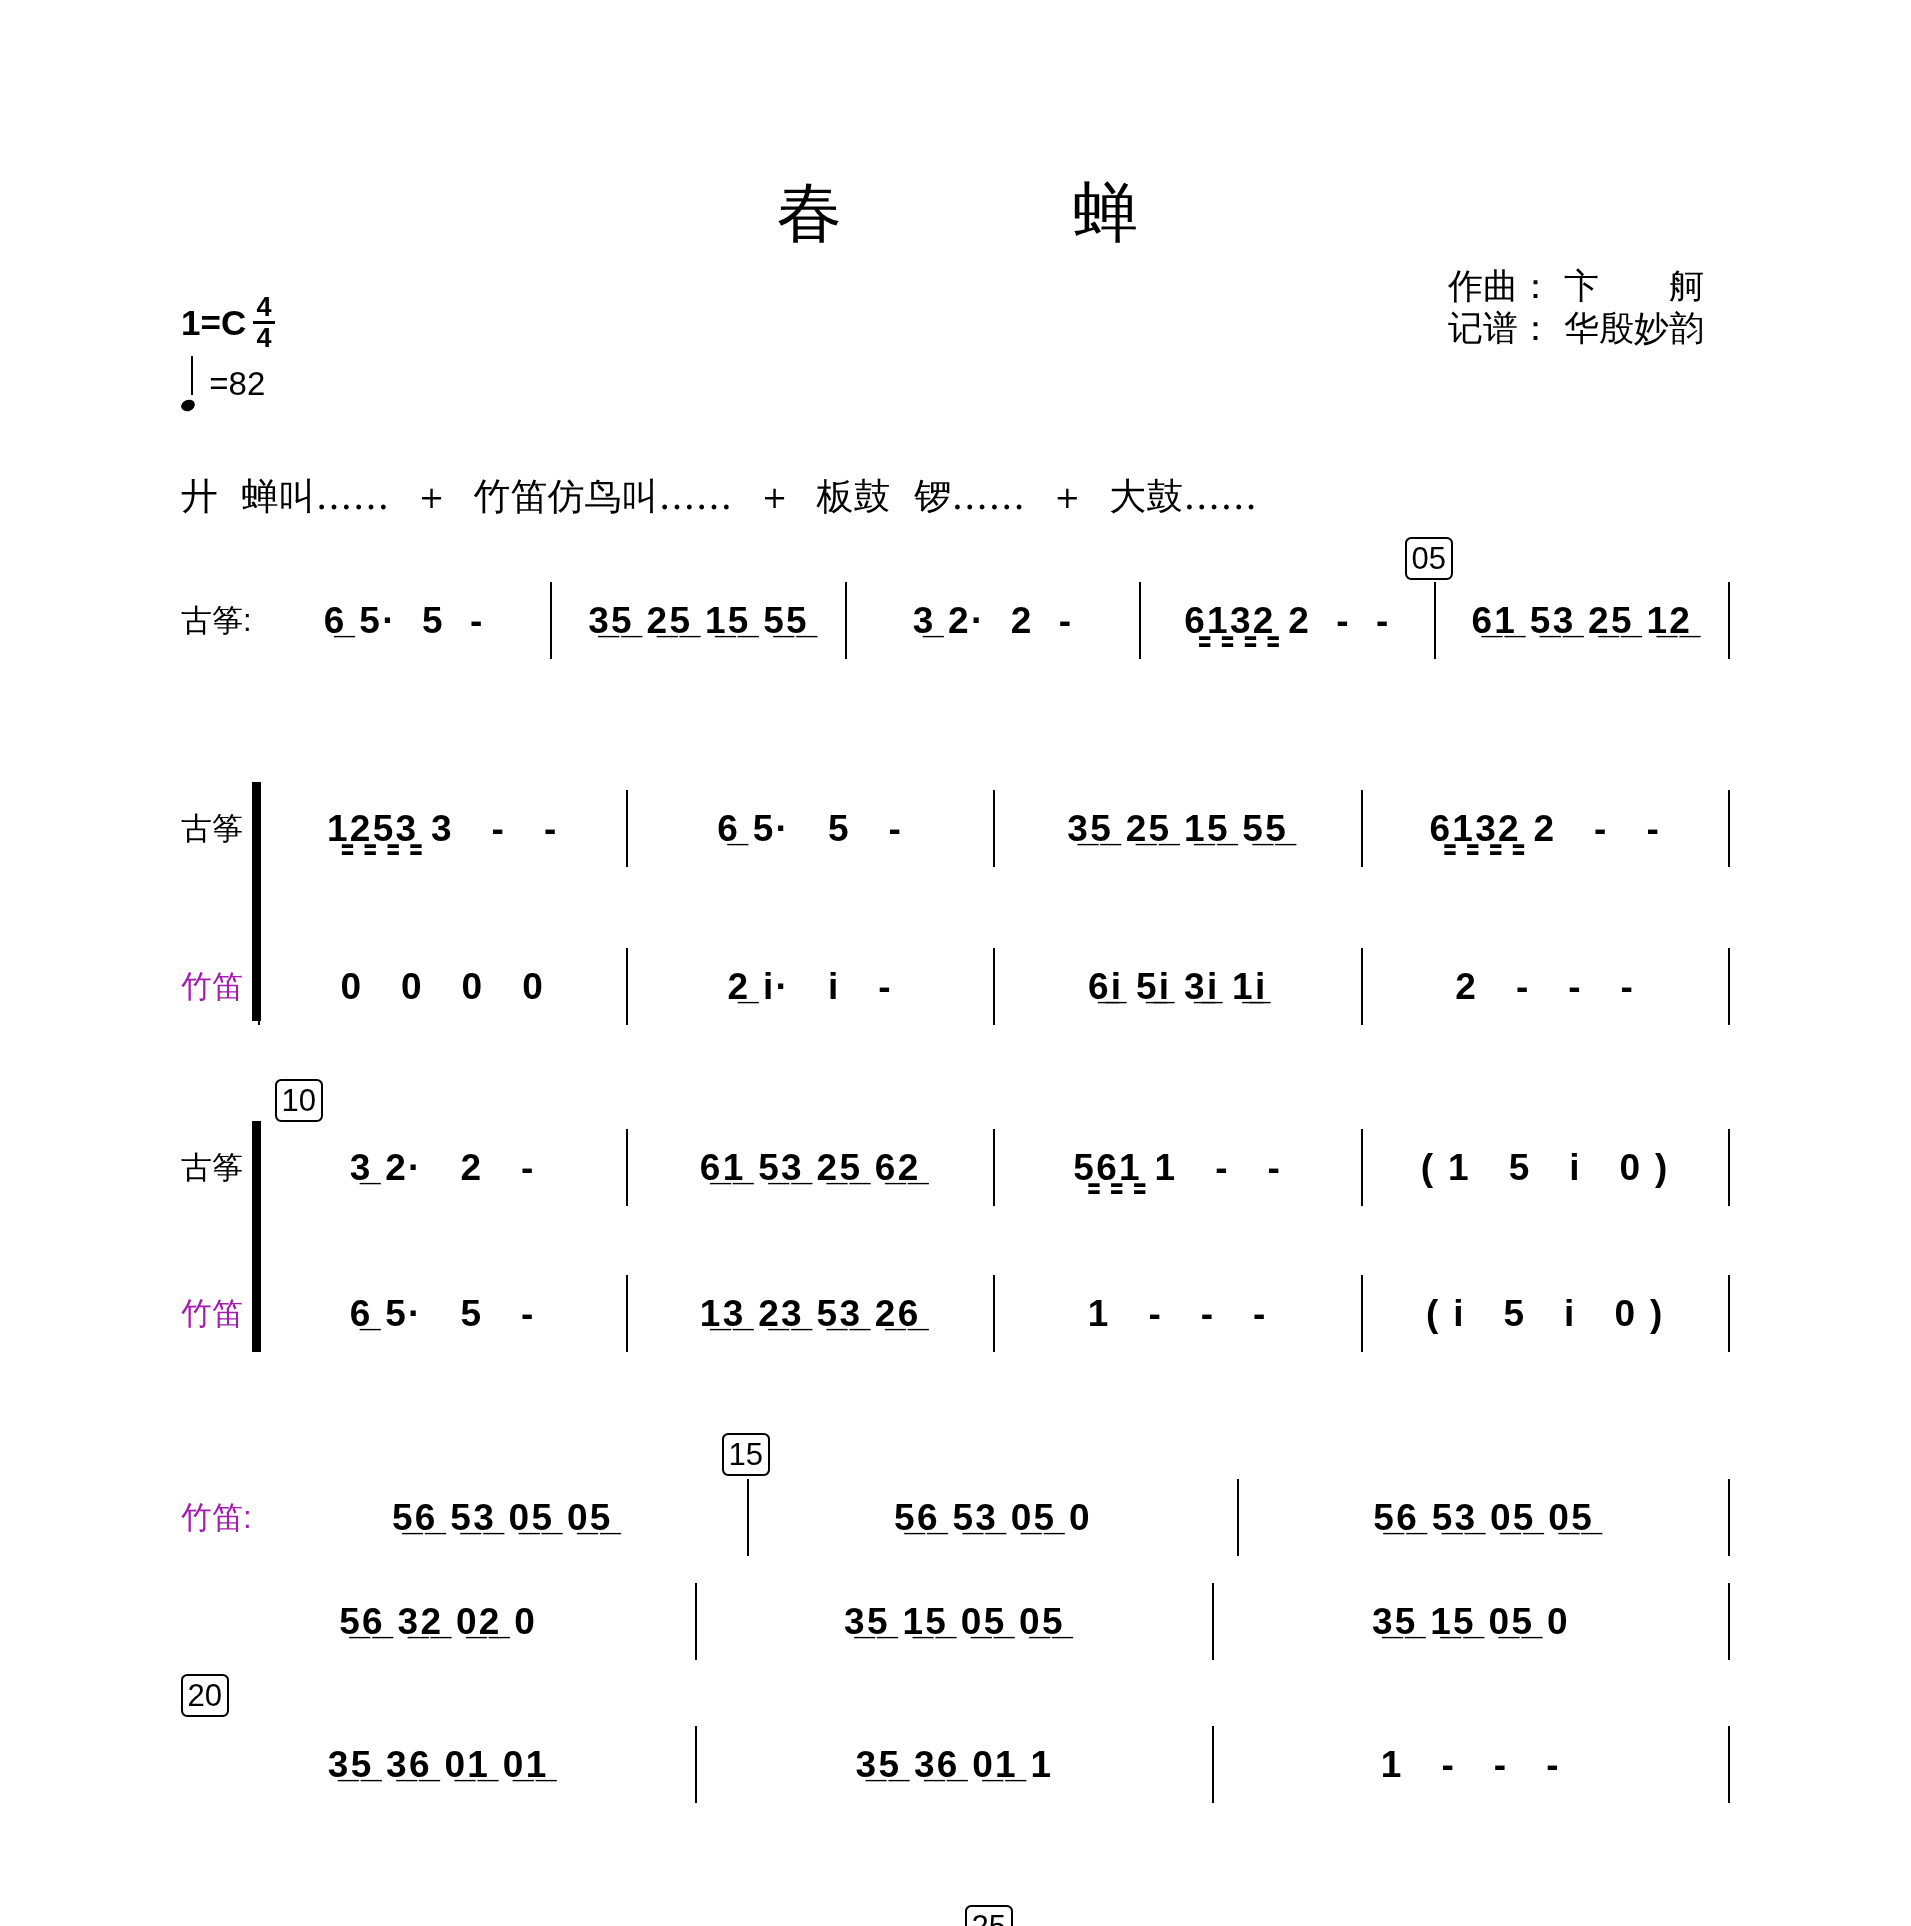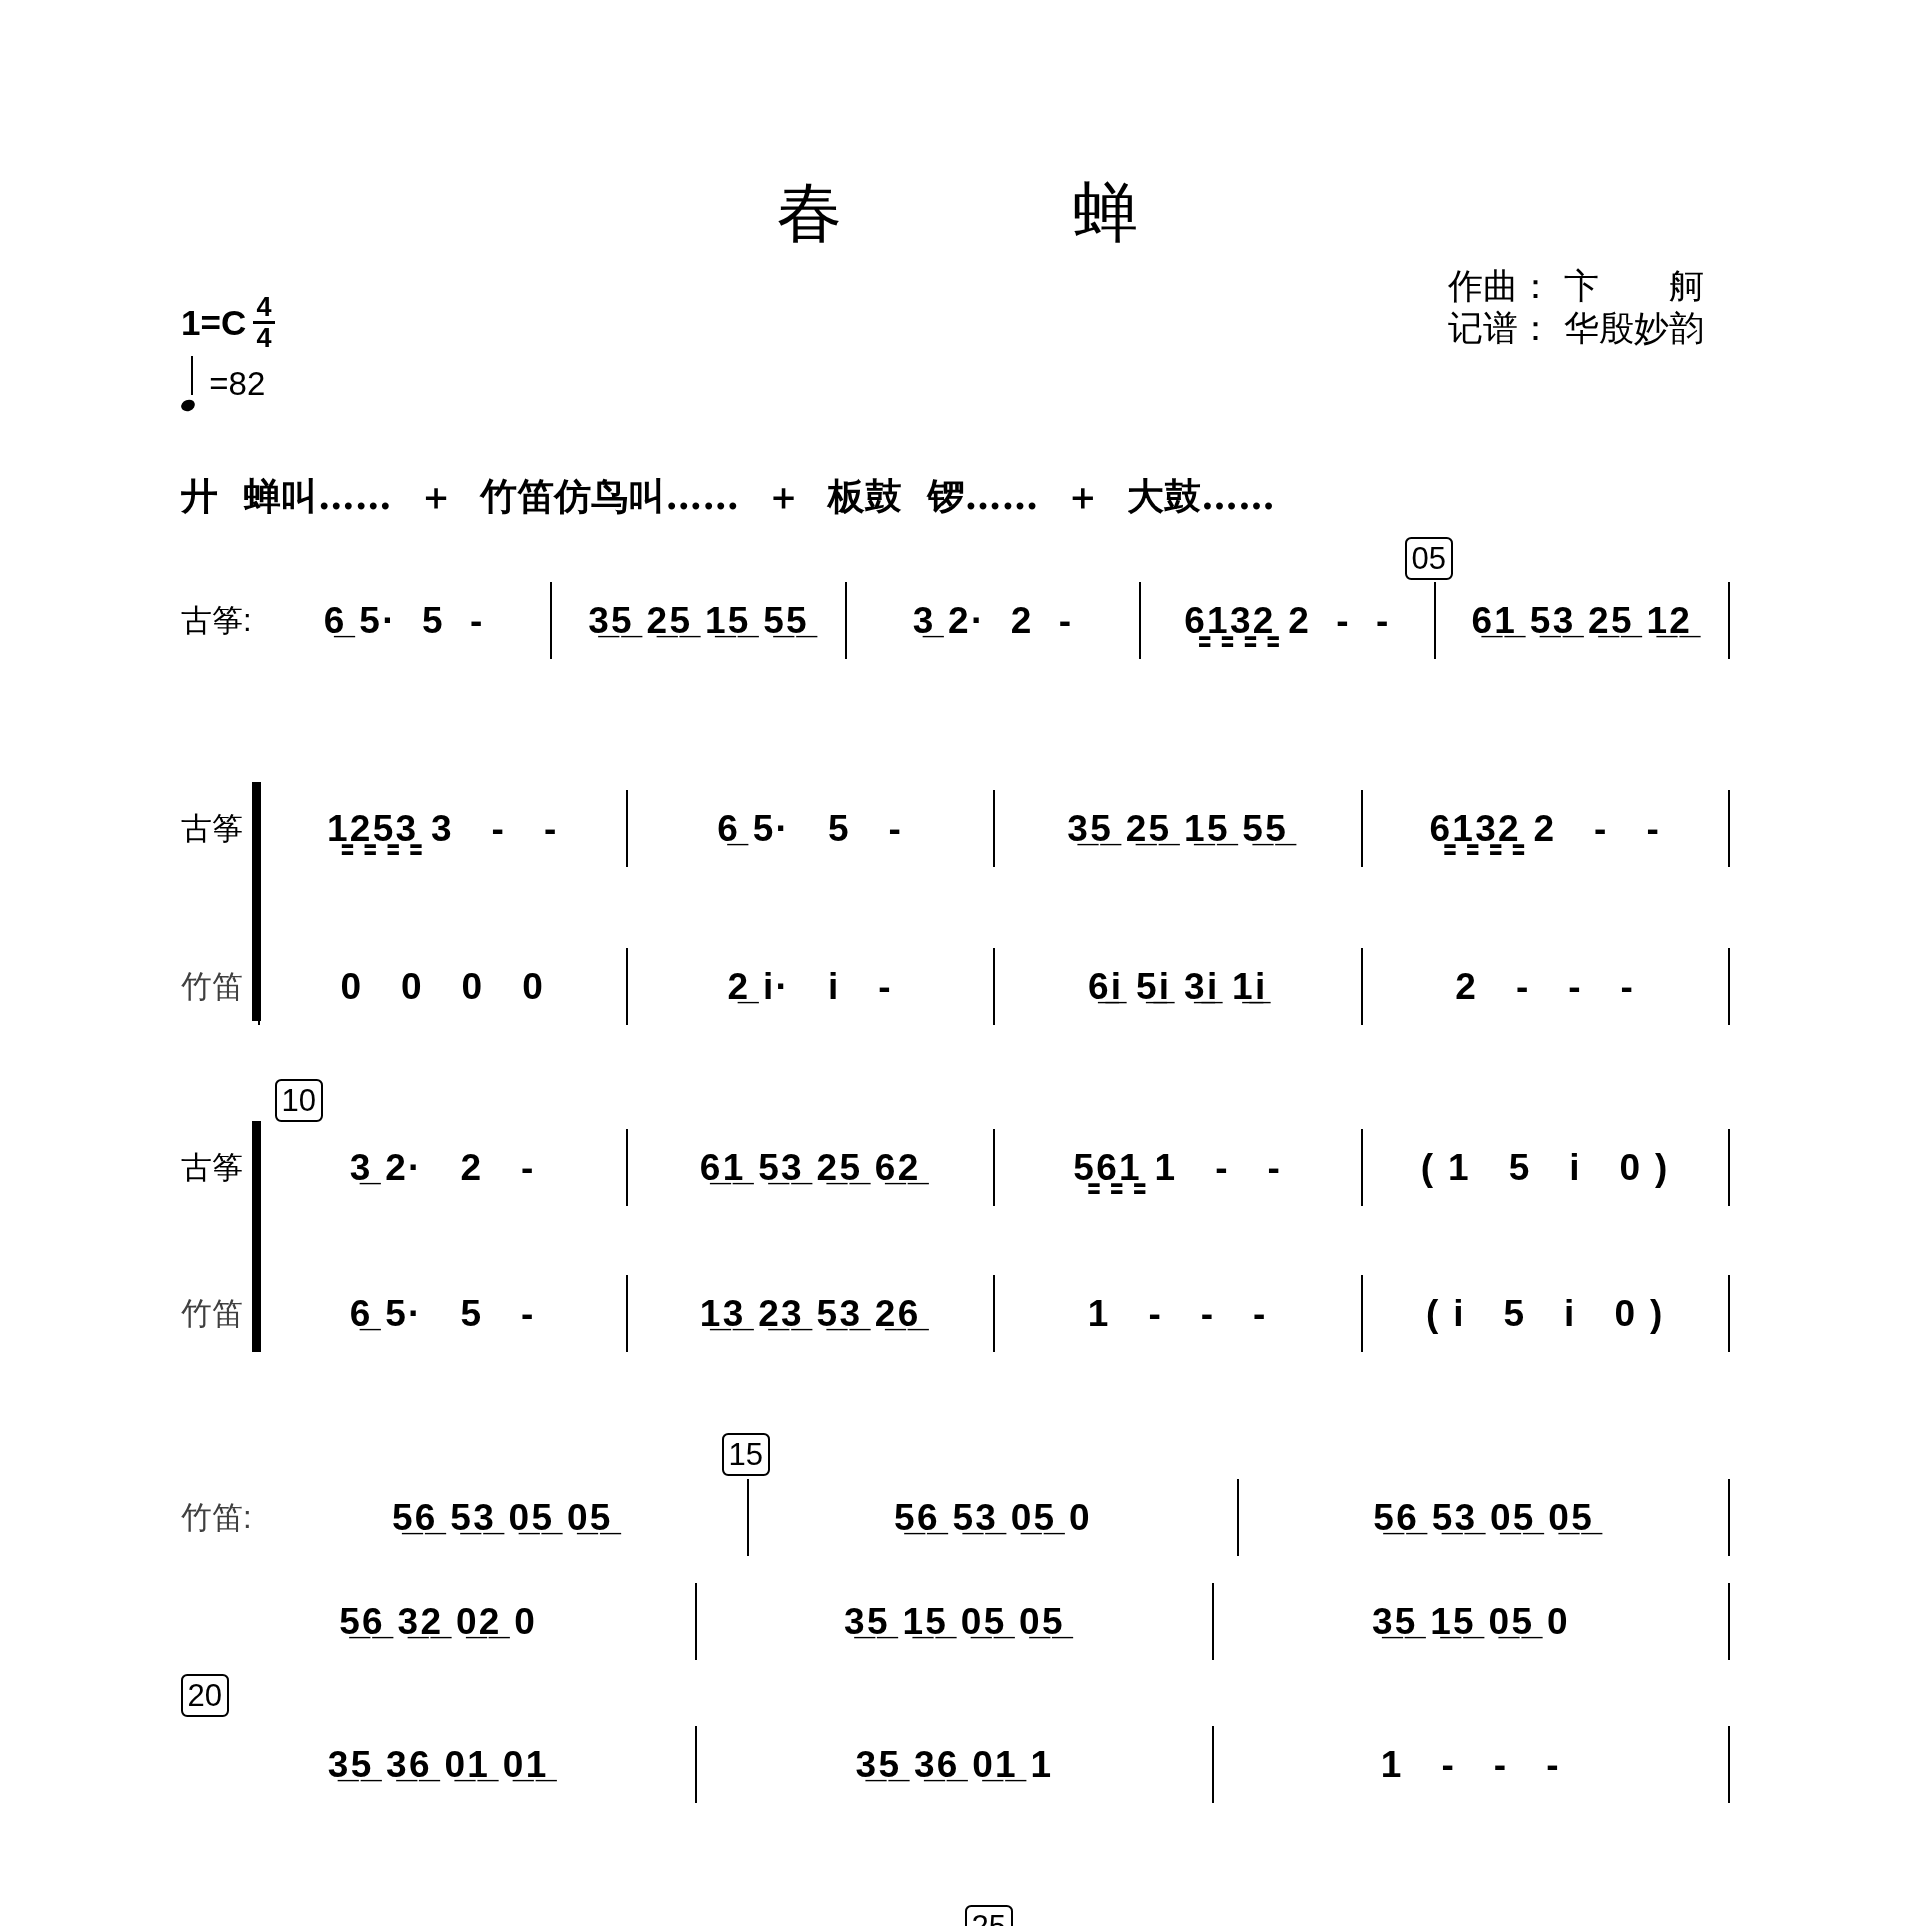--- a/index.html
+++ b/index.html
@@ -8,25 +8,25 @@
   .title{left:2px;width:1911px;top:169px;text-align:center;font-family:"DejaVu Serif",serif;font-size:65px;letter-spacing:231px;text-indent:231px;}
   .key{left:181px;top:293px;font-size:35px;font-weight:bold;display:flex;align-items:center;gap:7px;}
   .frac{display:inline-flex;flex-direction:column;align-items:center;font-size:27px;line-height:28px;}
   .frac .bar{width:21.6px;height:3.1px;background:#000;}
   .tempo{left:181px;top:360px;font-size:33px;display:flex;align-items:center;gap:12px;}
   .note-glyph{display:inline-block;width:14px;height:10.8px;background:#000;border-radius:50%;transform:rotate(-20deg);position:relative;top:11.6px;}
   .note-stem{display:inline-block;width:2.3px;height:39px;background:#000;position:relative;left:-3.9px;top:-3.9px;}
   .credits{left:1448px;top:265px;font-size:35px;line-height:42px;font-family:"DejaVu Serif",serif;}
   .credits .row{display:flex;}
   .credits .lbl{width:116px;}
-  .intro{left:181px;top:472px;font-size:37px;font-family:"DejaVu Serif",serif;white-space:pre;font-weight:bold;}
+  .intro{left:181px;top:472px;font-size:37px;font-family:"DejaVu Serif",serif;white-space:pre;}
   .staff-row{position:absolute;left:181px;width:1549px;height:77px;display:flex;align-items:center;}
   .inst{font-size:31px;width:77px;flex:none;white-space:nowrap;}
   .red{color:#000000;}
-  .blue{color:#404040;}
+  .blue{color:#a21caf;}
   .measures{display:flex;flex:1;align-items:center;height:100%;}
   .measure{flex:1;display:flex;align-items:center;justify-content:space-around;height:100%;border-right:2.7px solid #000;position:relative;padding:0 11.6px;box-sizing:border-box;}
   .measure.first{border-left:2.7px solid #000;text-align:right;}
   .measure.nolb{border-left:none;}
   .measure span{font-size:37px;font-weight:bold;white-space:pre;letter-spacing:2.3px;}
   .bracket{position:absolute;width:8.5px;background:#000;}
   .rehearsal{position:absolute;font-size:31px;border:2.7px solid #000;border-radius:6.2px;padding:0 4.6px;line-height:39px;}
 </style>
 </head>
 <body>

